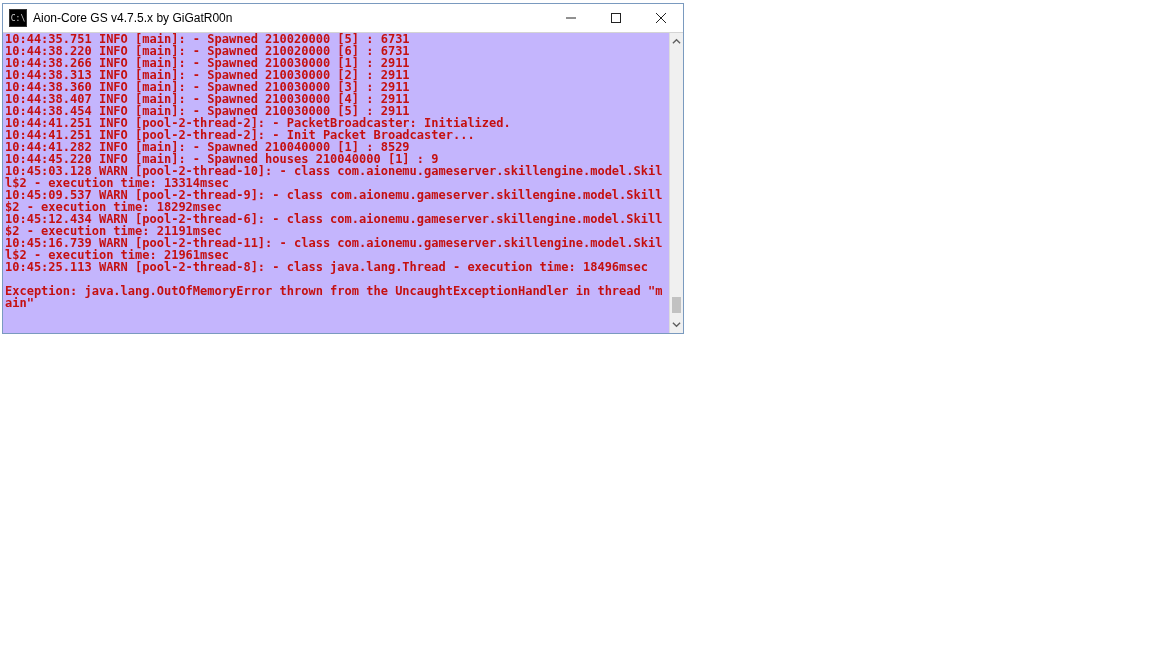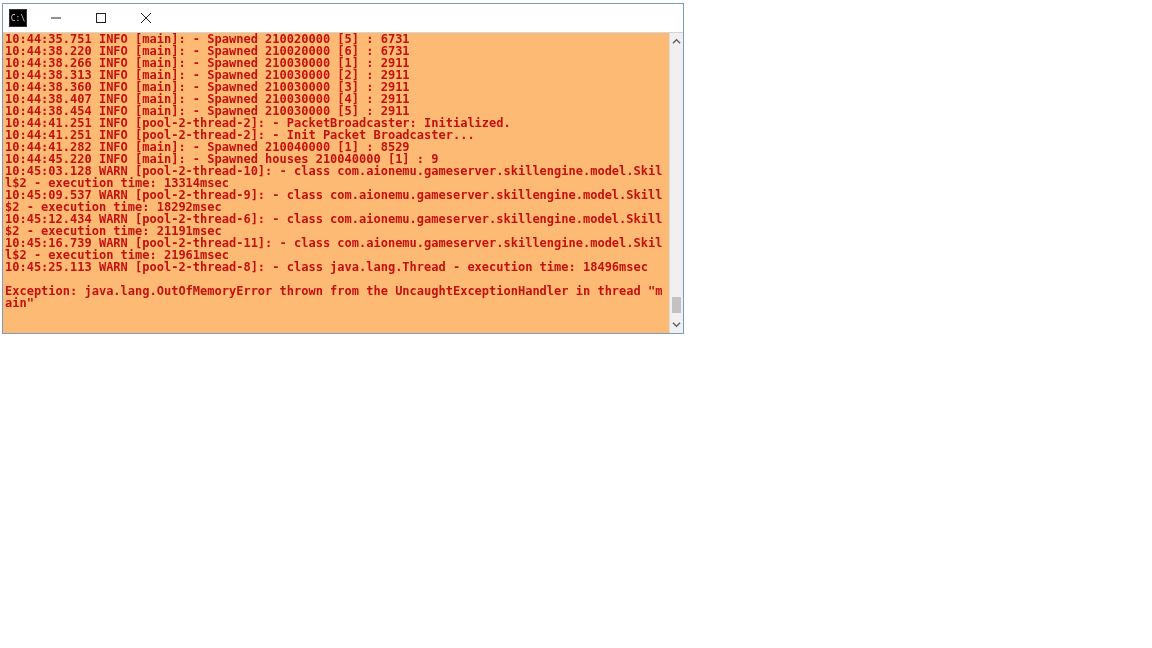--- a/index.html
+++ b/index.html
@@ -61,21 +61,21 @@
     color: #222;
   }
   .ctrl svg { display:block; }
   .client {
     display: flex;
     height: 300px;
     background: #000;
   }
   .console {
     flex: 1 1 auto;
-    background: #fdba74;
+    background: #c4b5fd;
     color: #c51010;
     font-family: Consolas, "Lucida Console", monospace;
     font-size: 12px;
     line-height: 12px;
     letter-spacing: 0;
     padding: 0 2px 2px 2px;
     white-space: pre-wrap;
     word-break: break-all;
     font-weight: bold;
     overflow: hidden;
@@ -107,20 +107,21 @@
     background: #c2c2c2;
     border-radius: 0;
   }
 </style>
 </head>
 <body>
 
 <div class="window">
   <div class="titlebar">
     <div class="app-icon">C:\</div>
+    <div class="title-text">Aion-Core GS v4.7.5.x by GiGatR00n</div>
     <div class="controls">
       <div class="ctrl" title="minimize">
         <svg width="10" height="10" viewBox="0 0 10 10">
             <path d="M0 5 H10" stroke="#222" stroke-width="1"></path>
           </svg>
       </div>
       <div class="ctrl" title="maximize">
         <svg width="10" height="10" viewBox="0 0 10 10">
             <rect x="0.5" y="0.5" width="9" height="9" fill="none" stroke="#222" stroke-width="1"></rect>
           </svg>

